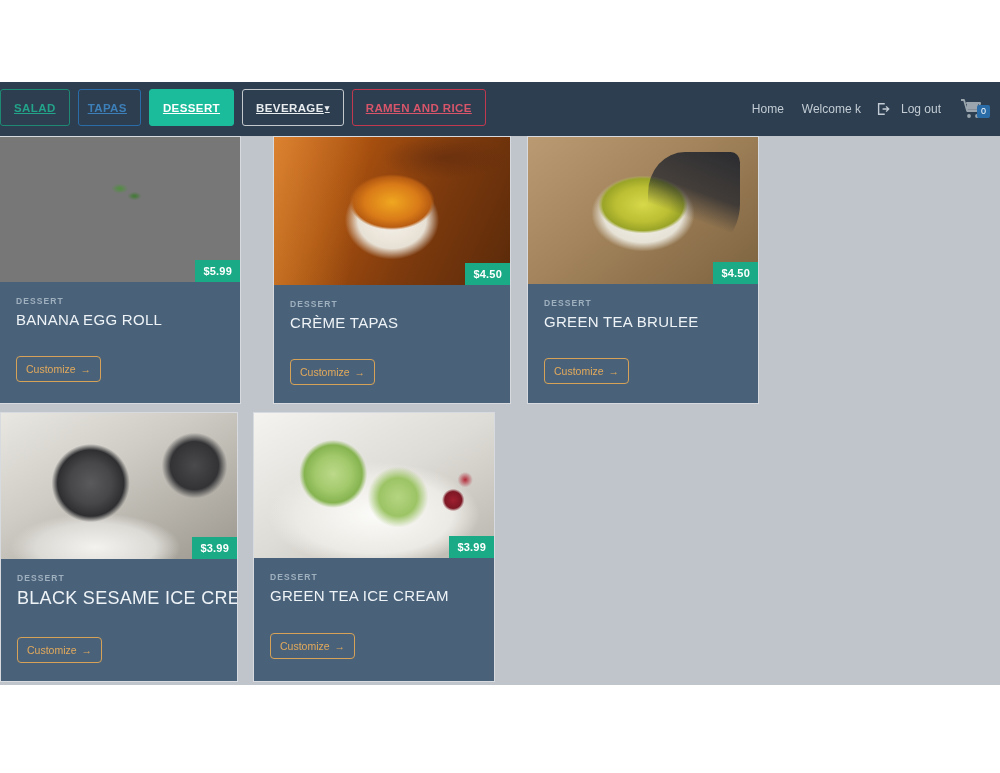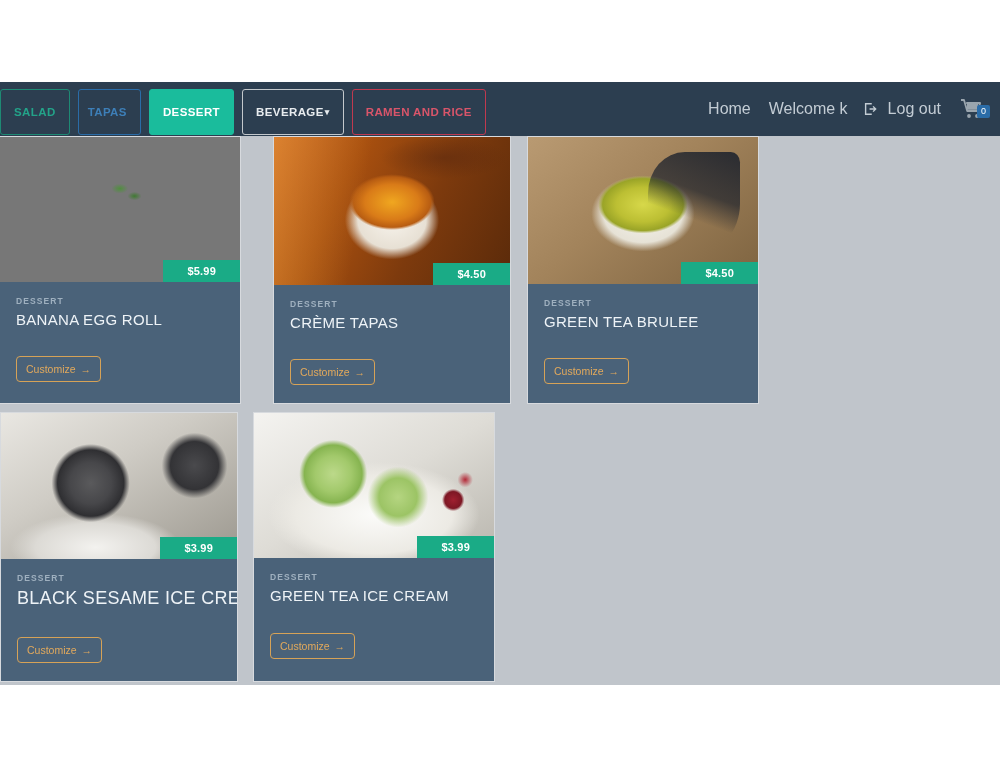--- a/index.html
+++ b/index.html
@@ -17,47 +17,48 @@
   
   .navbar {
     position:absolute; top:82px; left:0; width:1000px; height:54px;
     background:#2c3e50;
   }
   .nav-left {
     position:absolute; left:0px; top:7px;
     display:flex; align-items:center; gap:8px;
   }
   .nav-btn {
-    height:46px;
+    height:37px;
     display:flex; align-items:center; justify-content:center;
     padding:0 13px;
     border:1px solid transparent;
     border-radius:3px;
     font-size:11.5px;
     letter-spacing:.4px;
     font-weight:bold;
     white-space:nowrap;
     cursor:pointer;
     background:transparent;
     font-family:"Liberation Sans", sans-serif;
+    text-decoration:underline;
   }
   .nav-btn.salad   { border-color:#1e8a74; color:#23a389; }
   .nav-btn.tapas   { border-color:#2a6ca8; color:#3d7fb8;padding-left:9px; }
   .nav-btn.dessert { background:#1abc9c; border-color:#1abc9c; color:#ffffff; }
   .nav-btn.chicken { border-color:#c8913f; color:#d9a257; }
   .nav-btn.ramen   { border-color:#c0394f; color:#d9556a; }
   .nav-btn.beverage{ border-color:#c3c8cc; color:#e8ecef; }
   .caret { font-size:9px; margin-left:1px; }
 
   .nav-right {
     position:absolute; right:10px; top:0; height:54px;
     display:flex; align-items:center; gap:0px;
   }
   .nav-link {
-    color:#c3ccd4; font-size:16px; text-decoration:none;
+    color:#c3ccd4; font-size:12px; text-decoration:none;
     padding:0 9px; cursor:pointer; white-space:nowrap;
   }
   .logout-icon { display:inline-flex; align-items:center; margin-right:2px; padding-left:6px;}
   .cart-wrap { position:relative; padding:0 6px 0 10px; cursor:pointer; display:flex; align-items:center; }
   .cart-badge {
     position:absolute; top:7px; right:0px;
     background:#2a6ca8; color:#ffffff;
     font-size:9px; line-height:1;
     padding:2px 4px; border-radius:2px;
     min-width:12px; text-align:center;
@@ -83,21 +84,21 @@
     position:relative;
     width:100%;
     overflow:hidden;
     background:#777;
   }
   .card .thumb .photo { width:100%; height:100%; display:block; }
   .price-badge {
     position:absolute; right:0; bottom:0;
     background:#1aab86; color:#ffffff;
     font-size:11px; font-weight:bold;
-    padding:5px 24px;
+    padding:5px 8px;
     letter-spacing:.2px;
   }
   .card-body { padding:14px 16px 18px 16px; }
   .cat-label {
     color:#9fb0bf; font-size:8.5px; letter-spacing:1.1px;
     font-weight:bold; margin-bottom:5px;
   }
   .card-title {
     color:#eef3f7; font-size:15px; font-weight:300;
     letter-spacing:.3px; line-height:1.15;

